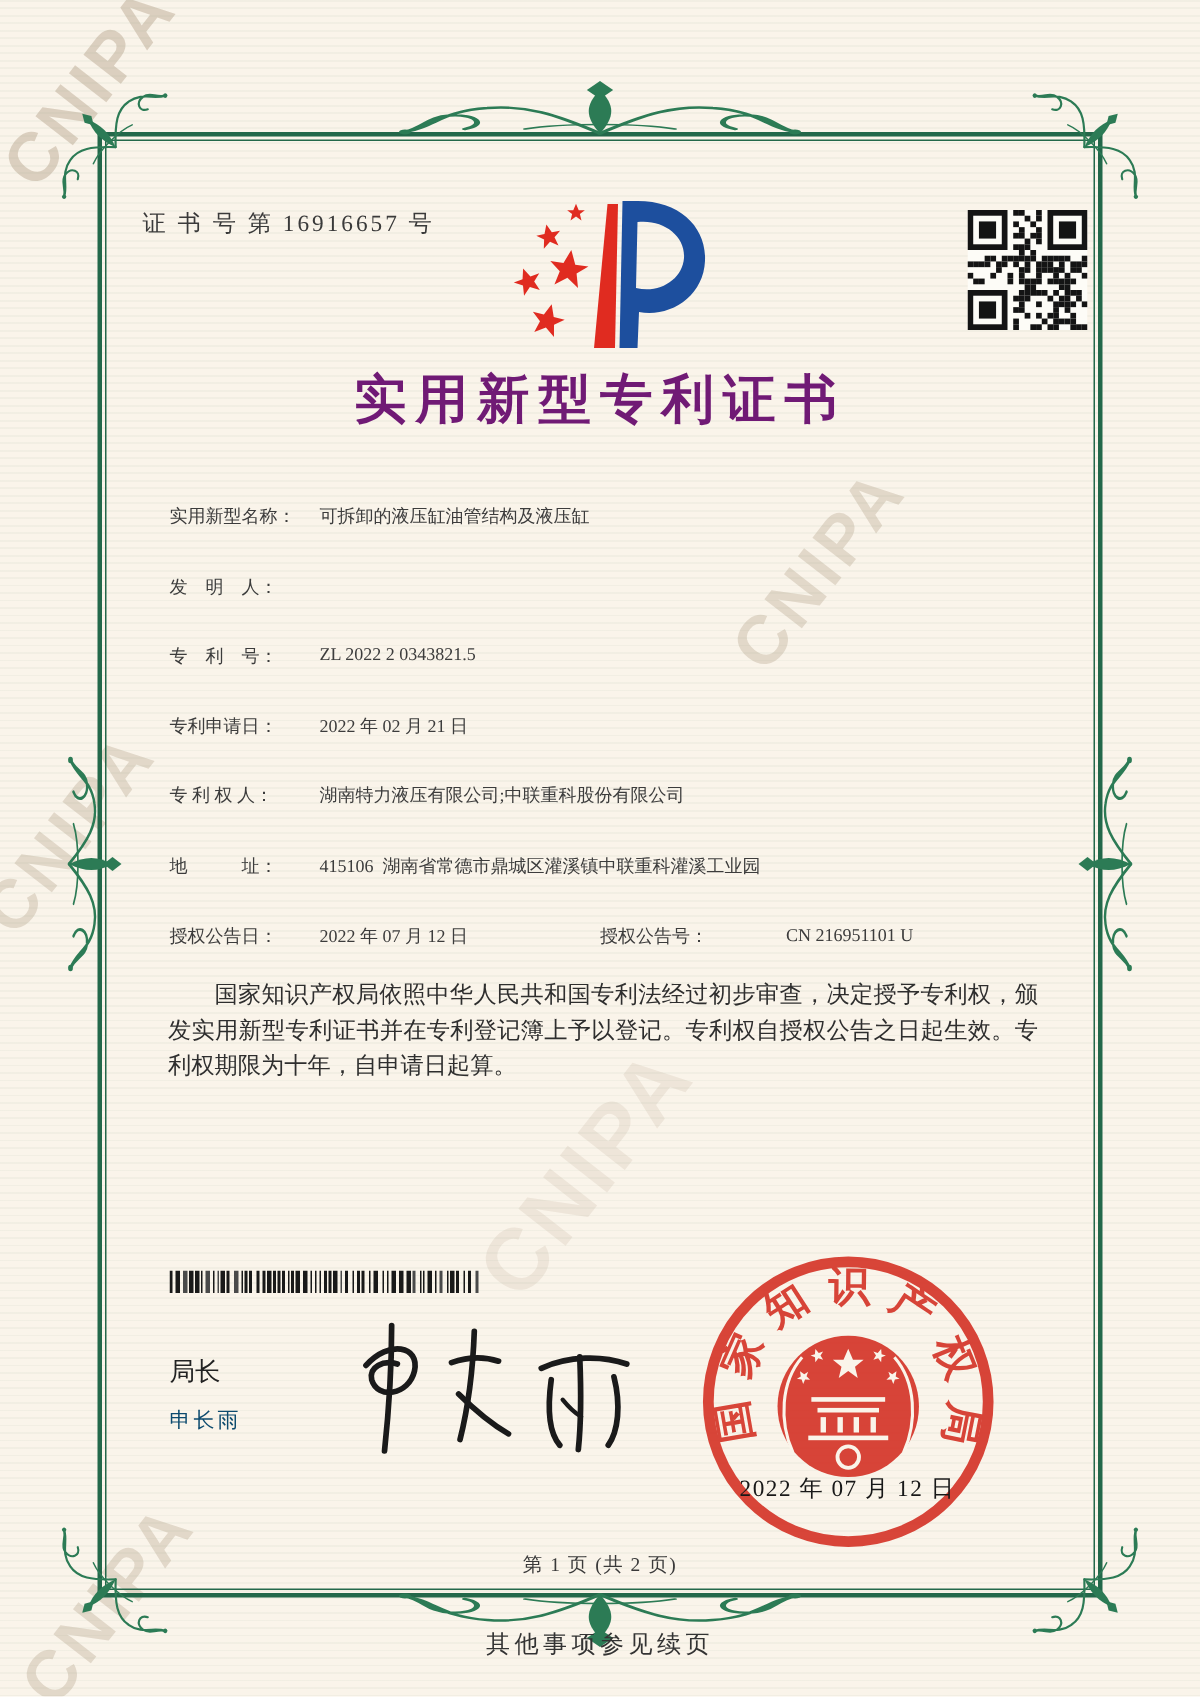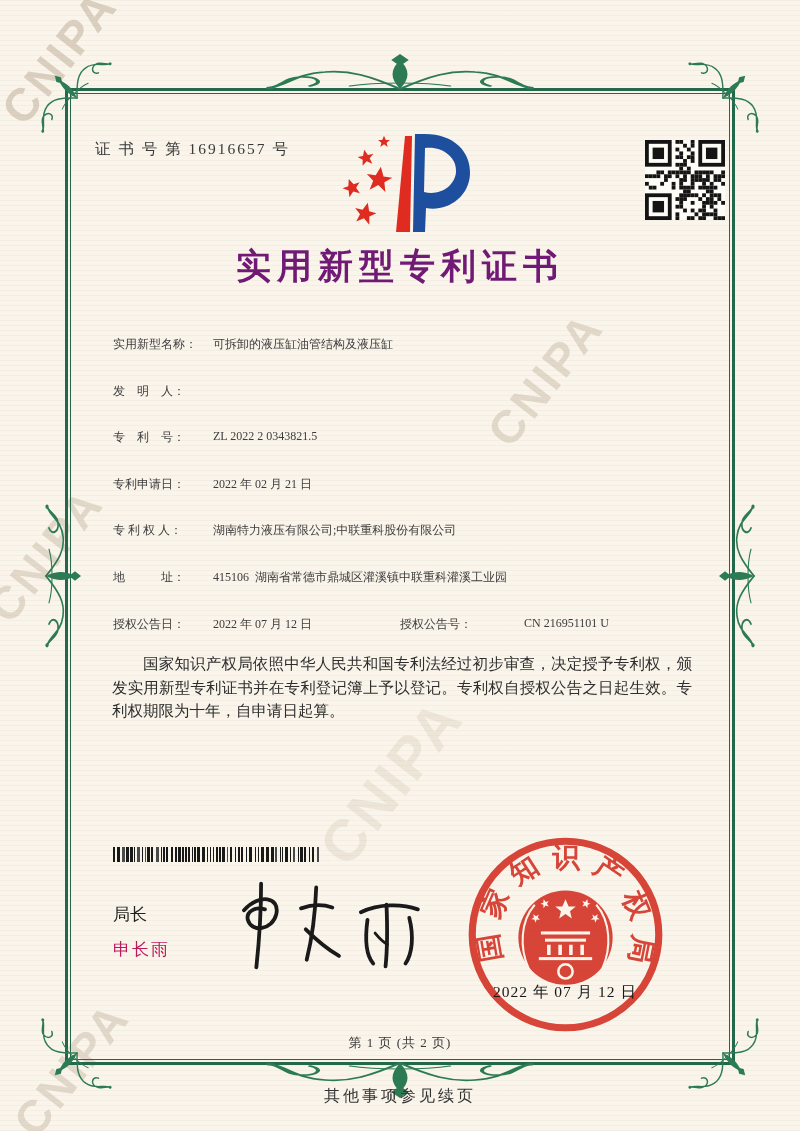--- a/index.html
+++ b/index.html
@@ -52,21 +52,21 @@
     font-size:15.5px;line-height:23.5px;color:#2e2e2e;text-align:justify;
   }
   .bodytext p{margin:0;text-indent:2em;}
   .barcode{position:absolute;left:113px;top:847px;z-index:4;}
   .sig-title{
     position:absolute;left:113px;top:903px;z-index:4;
     font-family:"Liberation Sans","DejaVu Sans",sans-serif;font-size:17px;color:#222;
   }
   .sig-name{
     position:absolute;left:113px;top:938px;z-index:4;
-    font-family:Liberation Mono, monospace;font-size:17px;color:#be185d;letter-spacing:2px;
+    font-family:Liberation Mono, monospace;font-size:14px;color:#0c4a6e;letter-spacing:2px;
   }
   .signature{position:absolute;left:222px;top:878px;z-index:4;}
   .seal{position:absolute;left:463px;top:832px;z-index:4;}
   .seal-date{
     position:absolute;left:465px;top:982px;width:200px;z-index:5;
     text-align:center;font-size:15.5px;color:#181818;letter-spacing:1px;white-space:pre;
   }
   .page-info{
     position:absolute;left:0;top:1034px;width:100%;z-index:4;
     text-align:center;font-size:13px;color:#3a3a3a;letter-spacing:1px;white-space:pre;

